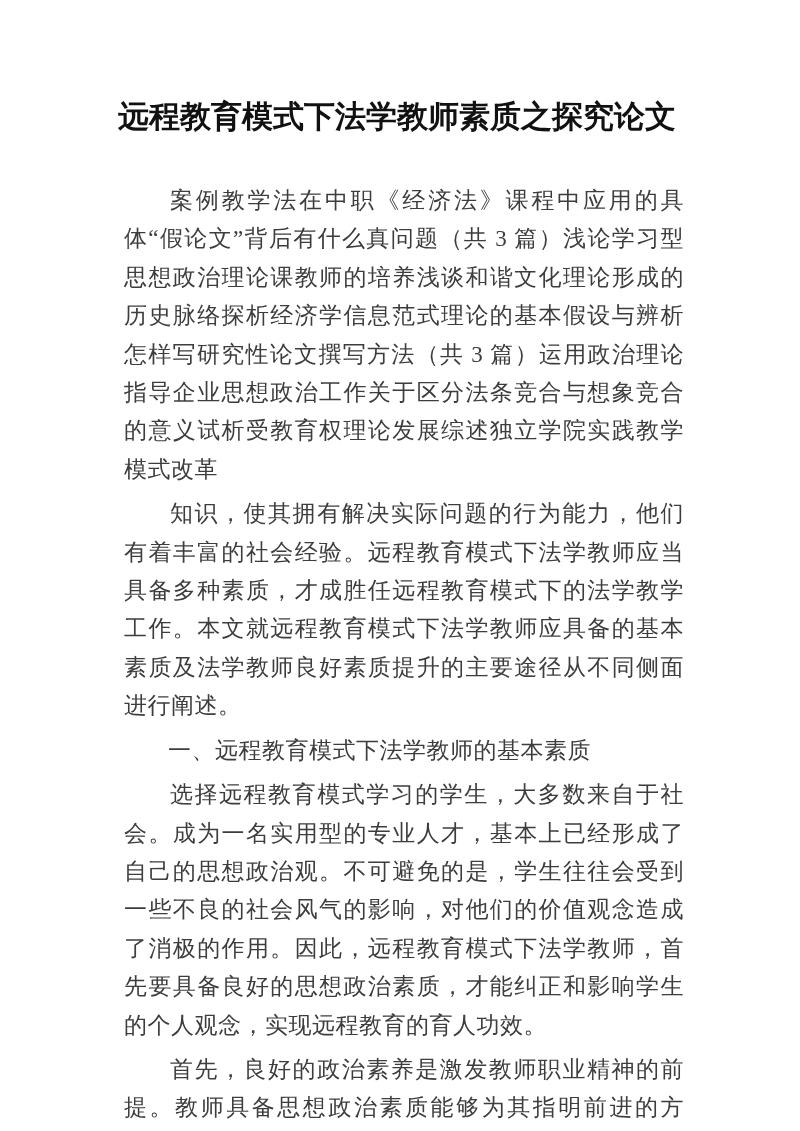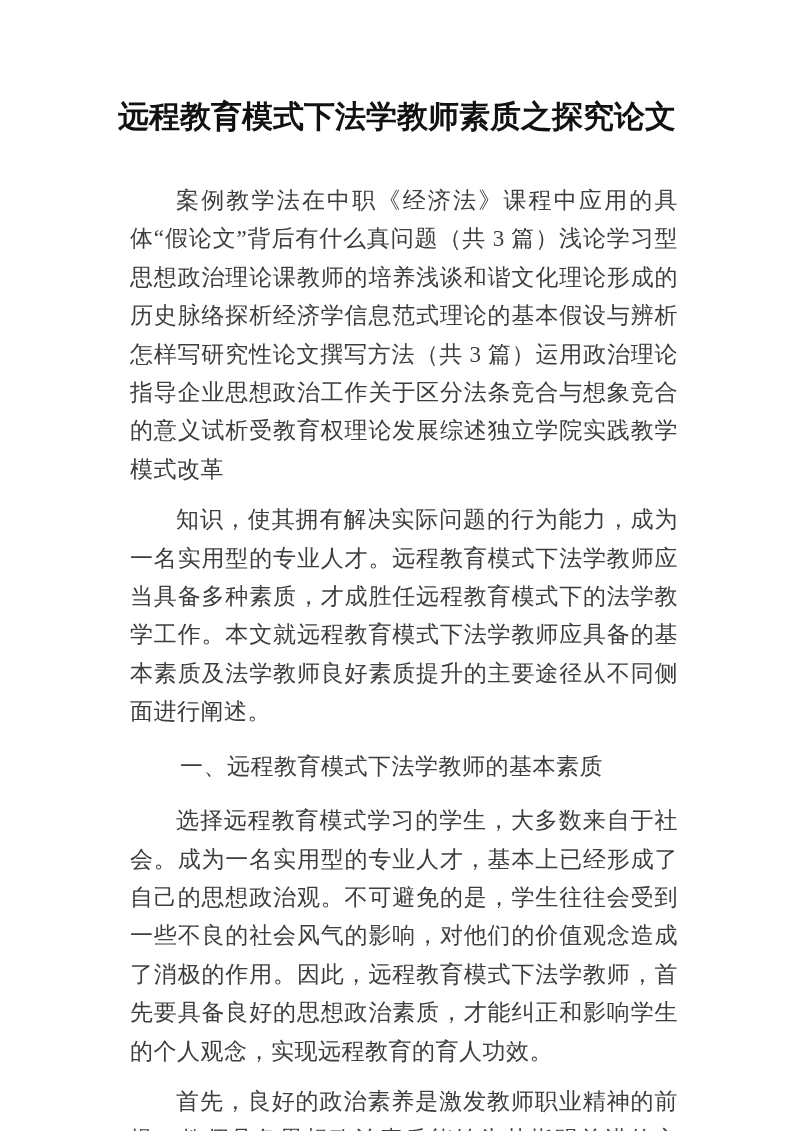--- a/index.html
+++ b/index.html
@@ -24,48 +24,48 @@
     margin: 0 16px 44px 0;
     font-size: 31px;
     line-height: 42px;
     font-weight: bold;
     text-align: right;
     color: #111111;
     letter-spacing: 0px;
     white-space: nowrap;
   }
   .para {
-    margin: 12px;
+    margin: 6px;
     font-size: 23px;
     line-height: 38.4px;
     color: #3d3d3d;
     text-indent: 2em;
     text-align: justify;
     text-justify: inter-ideograph;
     letter-spacing: 0.5px;
   }
   .heading-line {
-    margin: 16px;
+    margin: 4px;
     font-size: 23px;
     line-height: 38.4px;
     color: #3d3d3d;
     text-indent: 2em;
     letter-spacing: 0.5px;
     white-space: nowrap;
   }
 </style>
 </head>
 <body>
 
 <div class="page">
   <h1 class="doc-title">远程教育模式下法学教师素质之探究论文</h1>
 
   <p class="para">案例教学法在中职《经济法》课程中应用的具体“假论文”背后有什么真问题（共 3 篇）浅论学习型思想政治理论课教师的培养浅谈和谐文化理论形成的历史脉络探析经济学信息范式理论的基本假设与辨析怎样写研究性论文撰写方法（共 3 篇）运用政治理论指导企业思想政治工作关于区分法条竞合与想象竞合的意义试析受教育权理论发展综述独立学院实践教学模式改革</p>
 
-  <p class="para">知识，使其拥有解决实际问题的行为能力，成为一名实用型的专业人才。远程教育模式下法学教师应当具备多种素质，才成胜任远程教育模式下的法学教学工作。本文就远程教育模式下法学教师应具备的基本素质及法学教师良好素质提升的主要途径从不同侧面进行阐述。</p>
+  <p class="para">知识，使其拥有解决实际问题的行为能力，他们有着丰富的社会经验。远程教育模式下法学教师应当具备多种素质，才成胜任远程教育模式下的法学教学工作。本文就远程教育模式下法学教师应具备的基本素质及法学教师良好素质提升的主要途径从不同侧面进行阐述。</p>
 
   <p class="heading-line">一、远程教育模式下法学教师的基本素质</p>
 
 
   <p class="para">选择远程教育模式学习的学生，大多数来自于社会。成为一名实用型的专业人才，基本上已经形成了自己的思想政治观。不可避免的是，学生往往会受到一些不良的社会风气的影响，对他们的价值观念造成了消极的作用。因此，远程教育模式下法学教师，首先要具备良好的思想政治素质，才能纠正和影响学生的个人观念，实现远程教育的育人功效。</p>
 
   <p class="para">首先，良好的政治素养是激发教师职业精神的前提。教师具备思想政治素质能够为其指明前进的方向，促进教师得</p>
 </div>
 
 </body></html>

